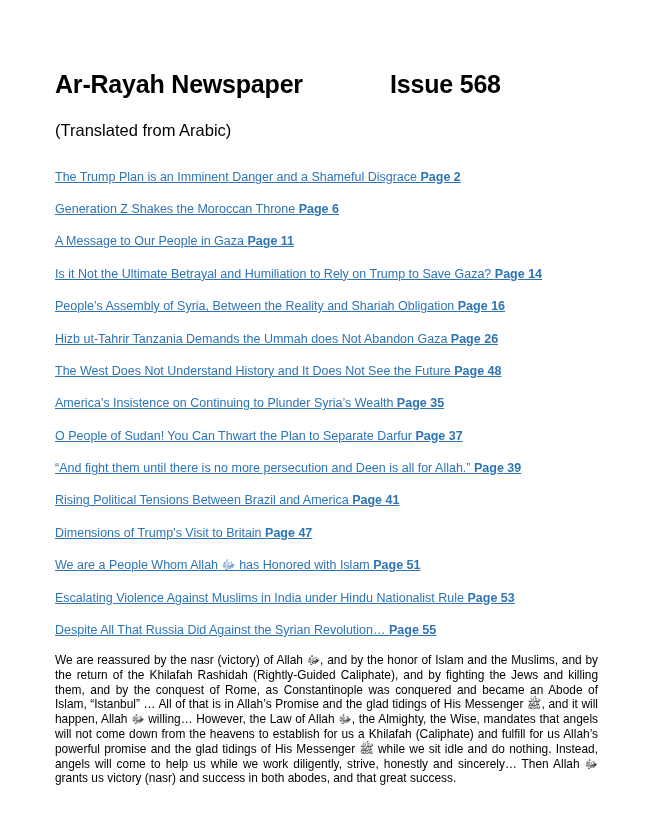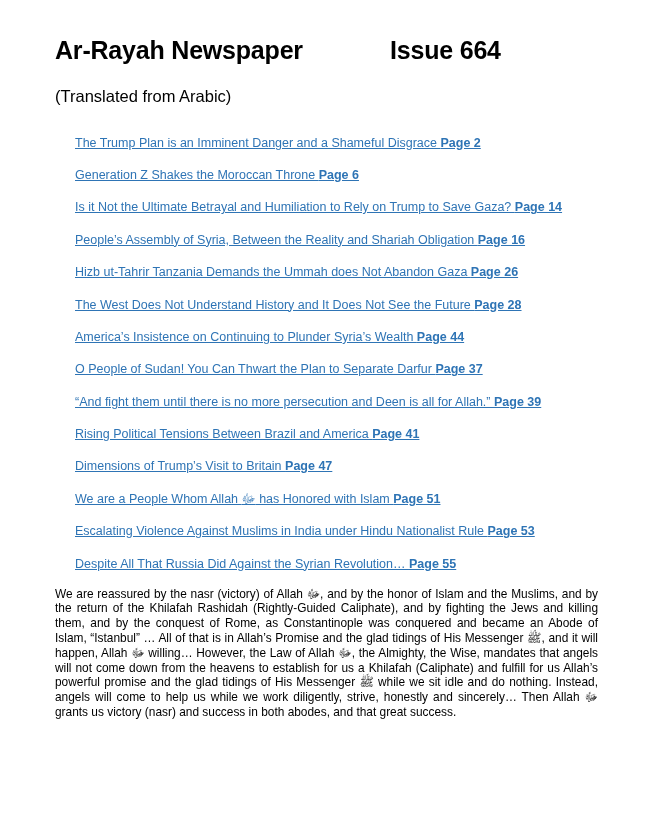--- a/index.html
+++ b/index.html
@@ -7,21 +7,21 @@
     padding: 0;
     background: #ffffff;
     font-family: "Liberation Sans", sans-serif;
     color: #000000;
   }
   .page {
     position: relative;
     width: 646px;
     height: 832px;
     box-sizing: border-box;
-    padding: 36px 48px 0 55px;
+    padding: 70px 48px 0 55px;
     background: #ffffff;
     overflow: hidden;
   }
   .title-row {
     display: grid;
     grid-template-columns: 335px 1fr;
     align-items: baseline;
   }
   .doc-title, .doc-issue {
     margin: 0;
@@ -37,21 +37,20 @@
     margin-top: 22px;
     font-size: 16.5px;
     line-height: 1.2;
   }
   .doc-date {
     font-weight: bold;
     padding-left: 25px;
   }
   .toc {
     margin-top: 26px;
-    margin-left: 20px;
   }
   .toc-item {
     height: 15px;
     margin-bottom: 17.4px;
     white-space: nowrap;
   }
   .toc-item a {
     color: var(--link-color, #2e74b5);
     font-size: 12.5px;
     line-height: 15px;
@@ -70,35 +69,36 @@
   }
 </style>
 </head>
 <body>
 
 <div class="page">
 
   <header>
     <div class="title-row">
       <h1 class="doc-title">Ar-Rayah Newspaper</h1>
-      <h1 class="doc-issue">Issue 664</h1>
+      <h1 class="doc-issue">Issue 568</h1>
     </div>
     <div class="subtitle-row">
       <span class="doc-subtitle">(Translated from Arabic)</span>
     </div>
   </header>
 
   <nav class="toc" id="toc">
       <div class="toc-item"><a href="#"><span class="toc-title">The Trump Plan is an Imminent Danger and a Shameful Disgrace </span><span class="page-num">Page 2</span></a></div>
       <div class="toc-item"><a href="#"><span class="toc-title">Generation Z Shakes the Moroccan Throne </span><span class="page-num">Page 6</span></a></div>
+      <div class="toc-item"><a href="#"><span class="toc-title">A Message to Our People in Gaza </span><span class="page-num">Page 11</span></a></div>
       <div class="toc-item"><a href="#"><span class="toc-title">Is it Not the Ultimate Betrayal and Humiliation to Rely on Trump to Save Gaza? </span><span class="page-num">Page 14</span></a></div>
       <div class="toc-item"><a href="#"><span class="toc-title">People’s Assembly of Syria, Between the Reality and Shariah Obligation </span><span class="page-num">Page 16</span></a></div>
       <div class="toc-item"><a href="#"><span class="toc-title">Hizb ut-Tahrir Tanzania Demands the Ummah does Not Abandon Gaza </span><span class="page-num">Page 26</span></a></div>
-      <div class="toc-item"><a href="#"><span class="toc-title">The West Does Not Understand History and It Does Not See the Future </span><span class="page-num">Page 28</span></a></div>
-      <div class="toc-item"><a href="#"><span class="toc-title">America’s Insistence on Continuing to Plunder Syria’s Wealth </span><span class="page-num">Page 44</span></a></div>
+      <div class="toc-item"><a href="#"><span class="toc-title">The West Does Not Understand History and It Does Not See the Future </span><span class="page-num">Page 48</span></a></div>
+      <div class="toc-item"><a href="#"><span class="toc-title">America’s Insistence on Continuing to Plunder Syria’s Wealth </span><span class="page-num">Page 35</span></a></div>
       <div class="toc-item"><a href="#"><span class="toc-title">O People of Sudan! You Can Thwart the Plan to Separate Darfur </span><span class="page-num">Page 37</span></a></div>
       <div class="toc-item"><a href="#"><span class="toc-title">“And fight them until there is no more persecution and Deen is all for Allah.” </span><span class="page-num">Page 39</span></a></div>
       <div class="toc-item"><a href="#"><span class="toc-title">Rising Political Tensions Between Brazil and America </span><span class="page-num">Page 41</span></a></div>
       <div class="toc-item"><a href="#"><span class="toc-title">Dimensions of Trump’s Visit to Britain </span><span class="page-num">Page 47</span></a></div>
       <div class="toc-item"><a href="#"><span class="toc-title">We are a People Whom Allah ﷻ has Honored with Islam </span><span class="page-num">Page 51</span></a></div>
       <div class="toc-item"><a href="#"><span class="toc-title">Escalating Violence Against Muslims in India under Hindu Nationalist Rule </span><span class="page-num">Page 53</span></a></div>
       <div class="toc-item"><a href="#"><span class="toc-title">Despite All That Russia Did Against the Syrian Revolution… </span><span class="page-num">Page 55</span></a></div>
     </nav>
 
   <p class="closing">We are reassured by the nasr (victory) of Allah ﷻ, and by the honor of Islam and the Muslims, and by the return of the Khilafah Rashidah (Rightly-Guided Caliphate), and by fighting the Jews and killing them, and by the conquest of Rome, as Constantinople was conquered and became an Abode of Islam, “Istanbul” … All of that is in Allah’s Promise and the glad tidings of His Messenger ﷺ, and it will happen, Allah ﷻ willing… However, the Law of Allah ﷻ, the Almighty, the Wise, mandates that angels will not come down from the heavens to establish for us a Khilafah (Caliphate) and fulfill for us Allah’s powerful promise and the glad tidings of His Messenger ﷺ while we sit idle and do nothing. Instead, angels will come to help us while we work diligently, strive, honestly and sincerely… Then Allah ﷻ grants us victory (nasr) and success in both abodes, and that great success.</p>

